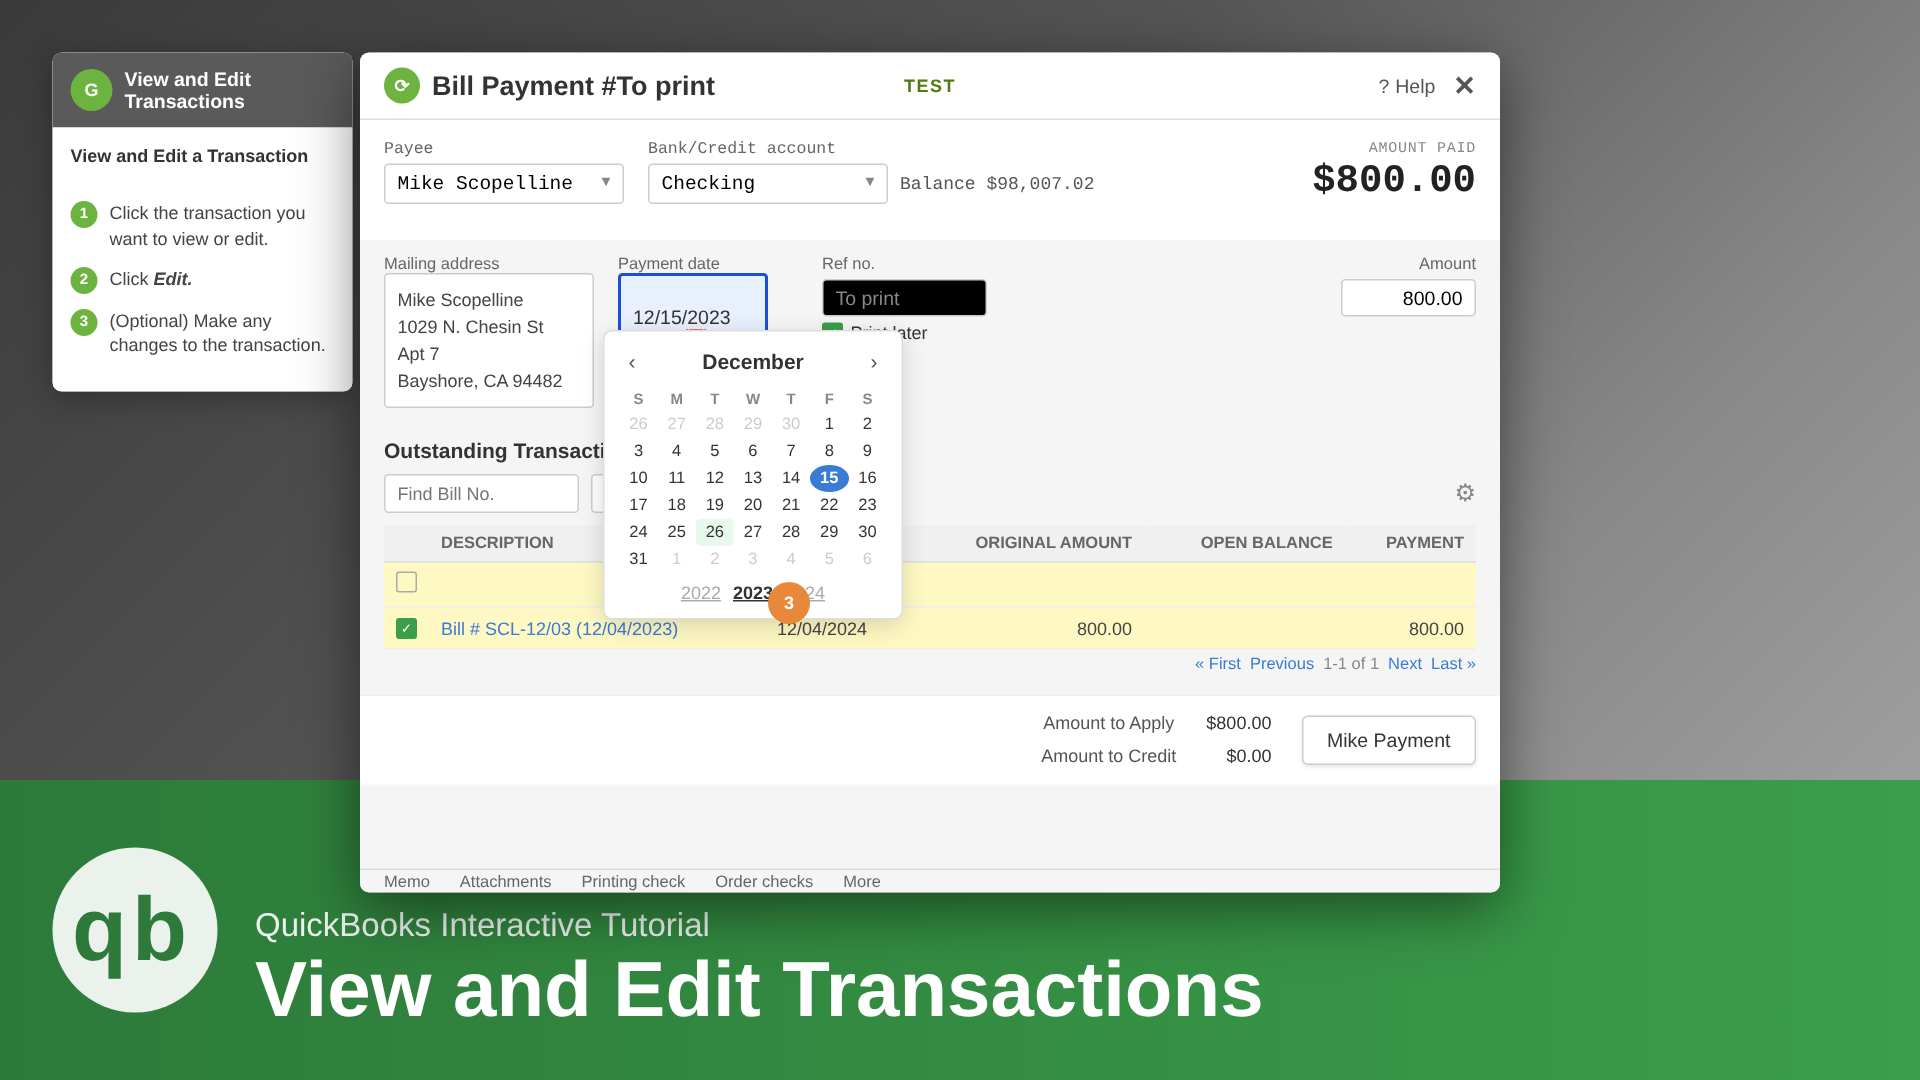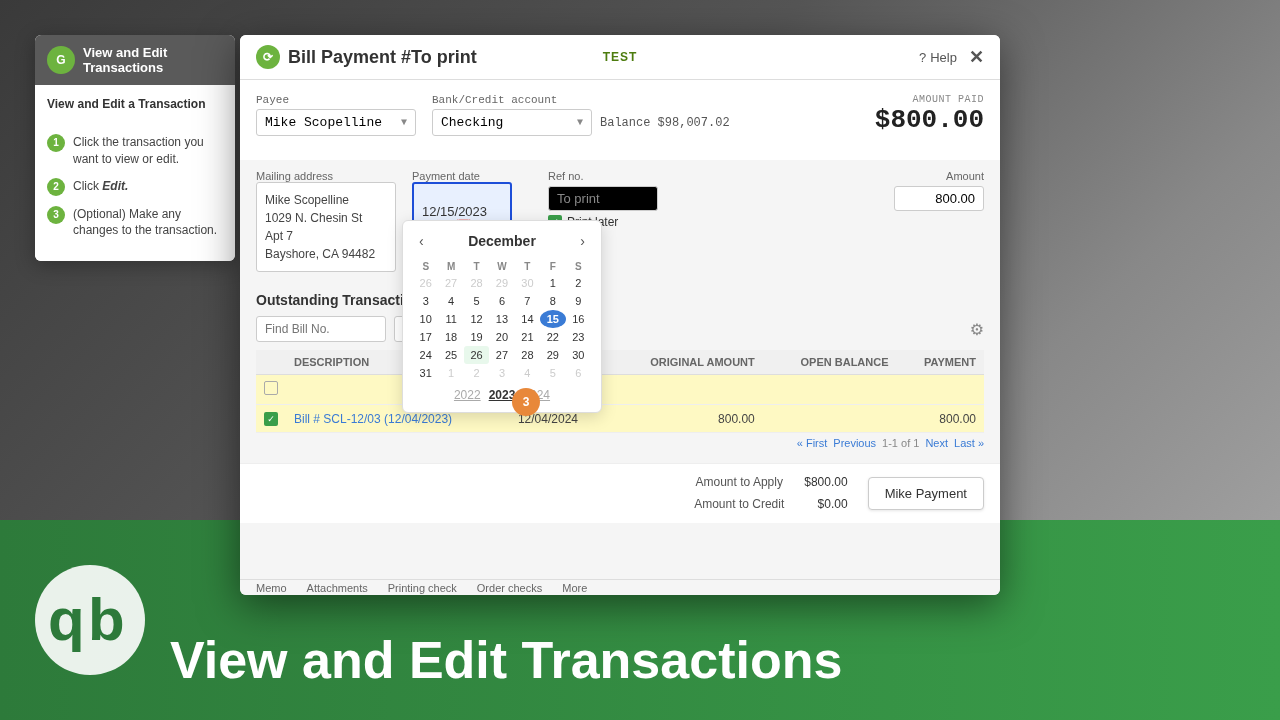--- a/index.html
+++ b/index.html
@@ -626,20 +626,21 @@
       z-index: 20;
     }
   </style>
 </head>
 <body>
 
 <div class="bg-photo"></div>
 
 <div class="green-band">
   <div class="tutorial-overlay">
+    <div class="subtitle">QuickBooks Interactive Tutorial</div>
     <div class="title">View and Edit Transactions</div>
   </div>
 </div>
 
 <div class="qb-logo">
   <svg viewBox="0 0 120 120" xmlns="http://www.w3.org/2000/svg">
     <circle cx="60" cy="60" r="55" fill="white" opacity="0.9"></circle>
     <text x="18" y="80" font-size="60" font-weight="900" fill="#2d7a3a" font-family="Arial">q</text>
     <text x="58" y="80" font-size="60" font-weight="900" fill="#2d7a3a" font-family="Arial">b</text>
   </svg>

